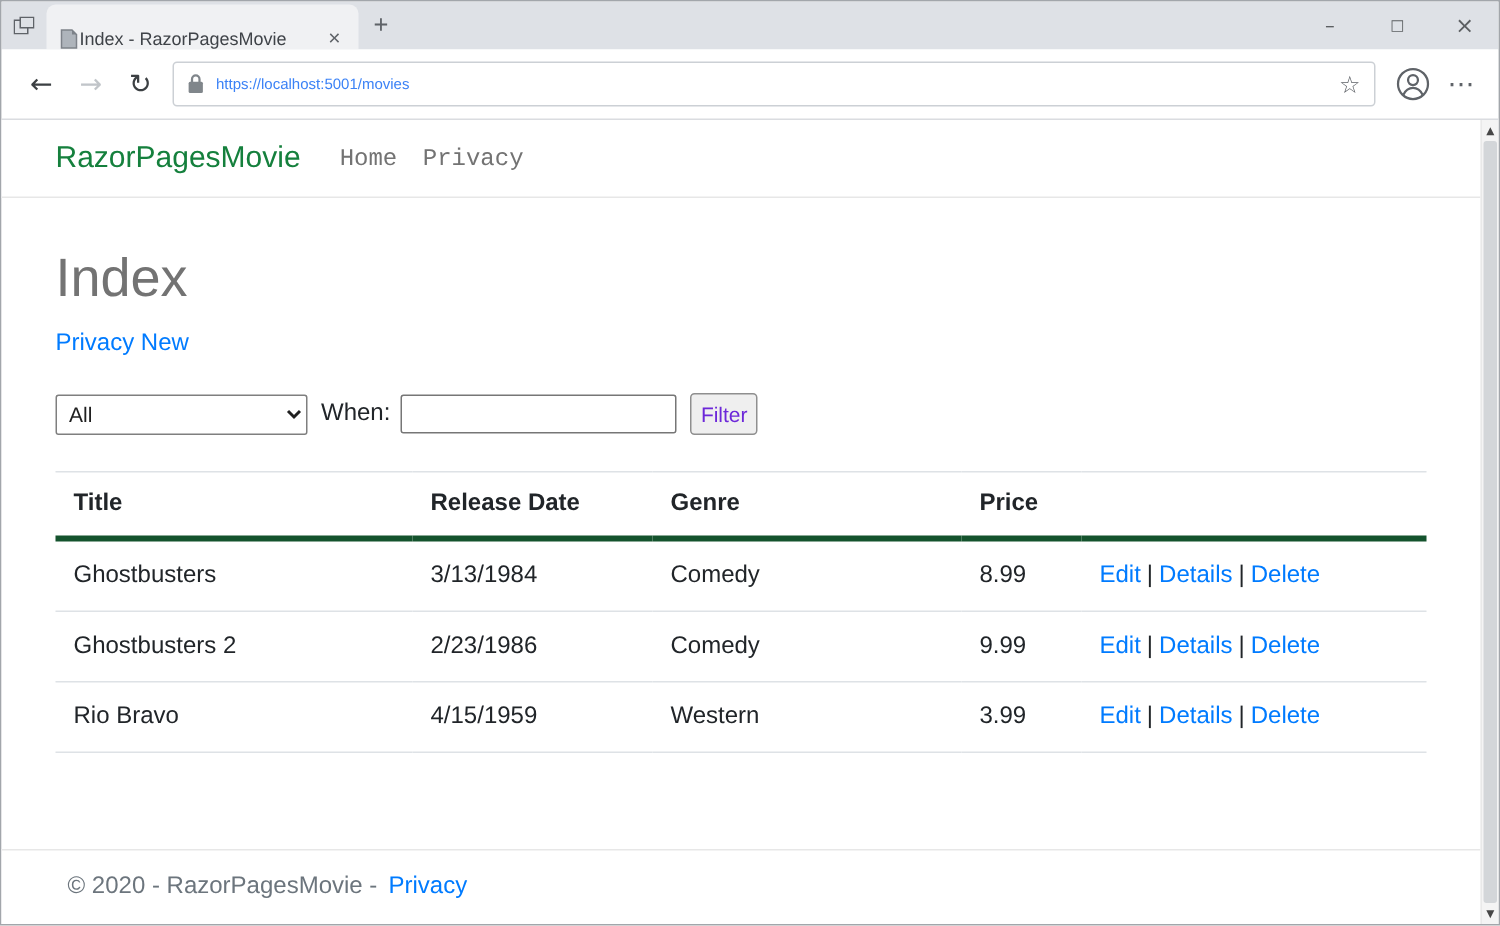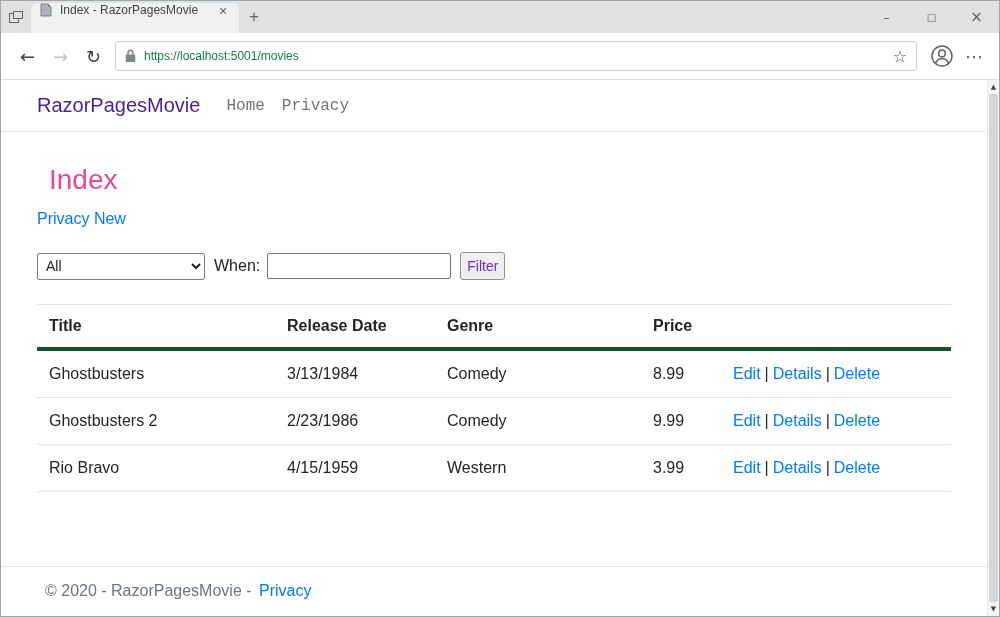--- a/index.html
+++ b/index.html
@@ -12,21 +12,21 @@
     display:flex; flex-direction:column;
   }
 
   
   .tabbar{
     height:32px; background:#dee1e6; display:flex; align-items:stretch; flex:none;
   }
   .tabs-layout{ width:30px; display:flex; align-items:center; justify-content:center; }
   .tab{
     width:208px; margin-top:2px; background:#f0f1f3; border-radius:6px 6px 0 0;
-    display:flex; align-items:flex-start; padding:0 8px; gap:7px;
+    display:flex; align-items:flex-end; padding:0 8px; 
   }
   .tab-title{ flex:1; font-size:12px; color:#3f4348; white-space:nowrap; overflow:hidden; text-overflow:ellipsis; }
   .tab-close{ font-size:14px; color:#5f6368; width:16px; text-align:center; cursor:default; }
   .newtab{ width:30px; display:flex; align-items:center; justify-content:center; font-size:17px; color:#5f6368; }
   .wincontrols{ margin-left:auto; display:flex; }
   .wincontrols span{
     width:45px; display:flex; align-items:center; justify-content:center;
     color:#5c5f62; font-family:"DejaVu Sans", sans-serif;
   }
   .wc-min{ font-size:13px; } .wc-max{ font-size:10px; } .wc-close{ font-size:15px; }
@@ -40,21 +40,21 @@
     width:33px; text-align:center; font-size:18px; color:#3c4043;
     font-family:"DejaVu Sans", sans-serif;
   }
   .navbtn.disabled{ color:#c1c5c9; }
   .urlbox{
     flex:1; height:30px; margin:0 8px 0 5px; background:#fff;
     border:1px solid #ccd0d5; border-radius:3px;
     display:flex; align-items:center; padding:0 9px;
   }
   .sitesym{ display:flex; align-items:center; margin-right:8px; }
-  .url{ flex:1; font-size:12px; color:#15803d; white-space:nowrap; overflow:hidden; }
+  .url{ flex:1; font-size:10px; color:#3b82f6; white-space:nowrap; overflow:hidden; }
   .star{ font-size:16px; color:#5f6368; font-family:"DejaVu Sans", sans-serif; }
   .profile{ display:flex; align-items:center; justify-content:center; width:34px; }
   .menu{ width:30px; text-align:center; font-size:18px; color:#5f6368; font-family:"DejaVu Sans", sans-serif; }
 
   
   .viewport{ flex:1; position:relative; background:#fff; }
   .page{ position:absolute; top:0; left:0; right:12px; bottom:0; display:flex; flex-direction:column; background:#fff; }
   .scrollbar{
     position:absolute; top:0; right:0; bottom:0; width:12px; background:#f4f4f4;
     border-left:1px solid #e9e9e9; display:flex; flex-direction:column;
@@ -63,26 +63,26 @@
     height:14px; display:flex; align-items:center; justify-content:center;
     font-size:7px; color:#474747; font-family:"DejaVu Sans", sans-serif; flex:none;
   }
   .sb-thumb{ flex:1; margin:0 1px; background:#d3d6d9; border-radius:2px; }
 
   
   .sitenav{
     height:52px; border-bottom:1px solid #e7e7e7; display:flex; align-items:center;
     padding:0 36px; flex:none; background:#fff;
   }
-  .brand{ font-size:20px; color:#4c1d95; margin-right:26px; cursor:default; }
+  .brand{ font-size:20px; color:#15803d; margin-right:26px; cursor:default; }
   .navlink{ font-size:16px; color:#737373; margin-right:17px; text-decoration:none;font-family:Liberation Mono, monospace; }
 
   
   .main{ flex:1; padding:20px 36px 0 36px; }
-  h1{ font-size:28px; font-weight:500; color:#ec4899; margin:12px 12px 14px; }
+  h1{ font-size:36px; font-weight:500; color:#737373; margin:12px 0 14px; }
   .link{ color:#007bff; text-decoration:none; }
   .create-link{ font-size:16px; }
 
   .filter-row{ margin-top:24px; display:flex; align-items:center; }
   .genre-select{
     width:168px; height:27px; font-size:14px; color:#202020;
     border:1px solid #7f7f7f; border-radius:2px; background:#fff;
     padding:0 4px; margin-right:9px; font-family:"Liberation Sans", sans-serif;
   }
   .title-label{ font-size:16px; color:#212529; margin-right:7px; }

